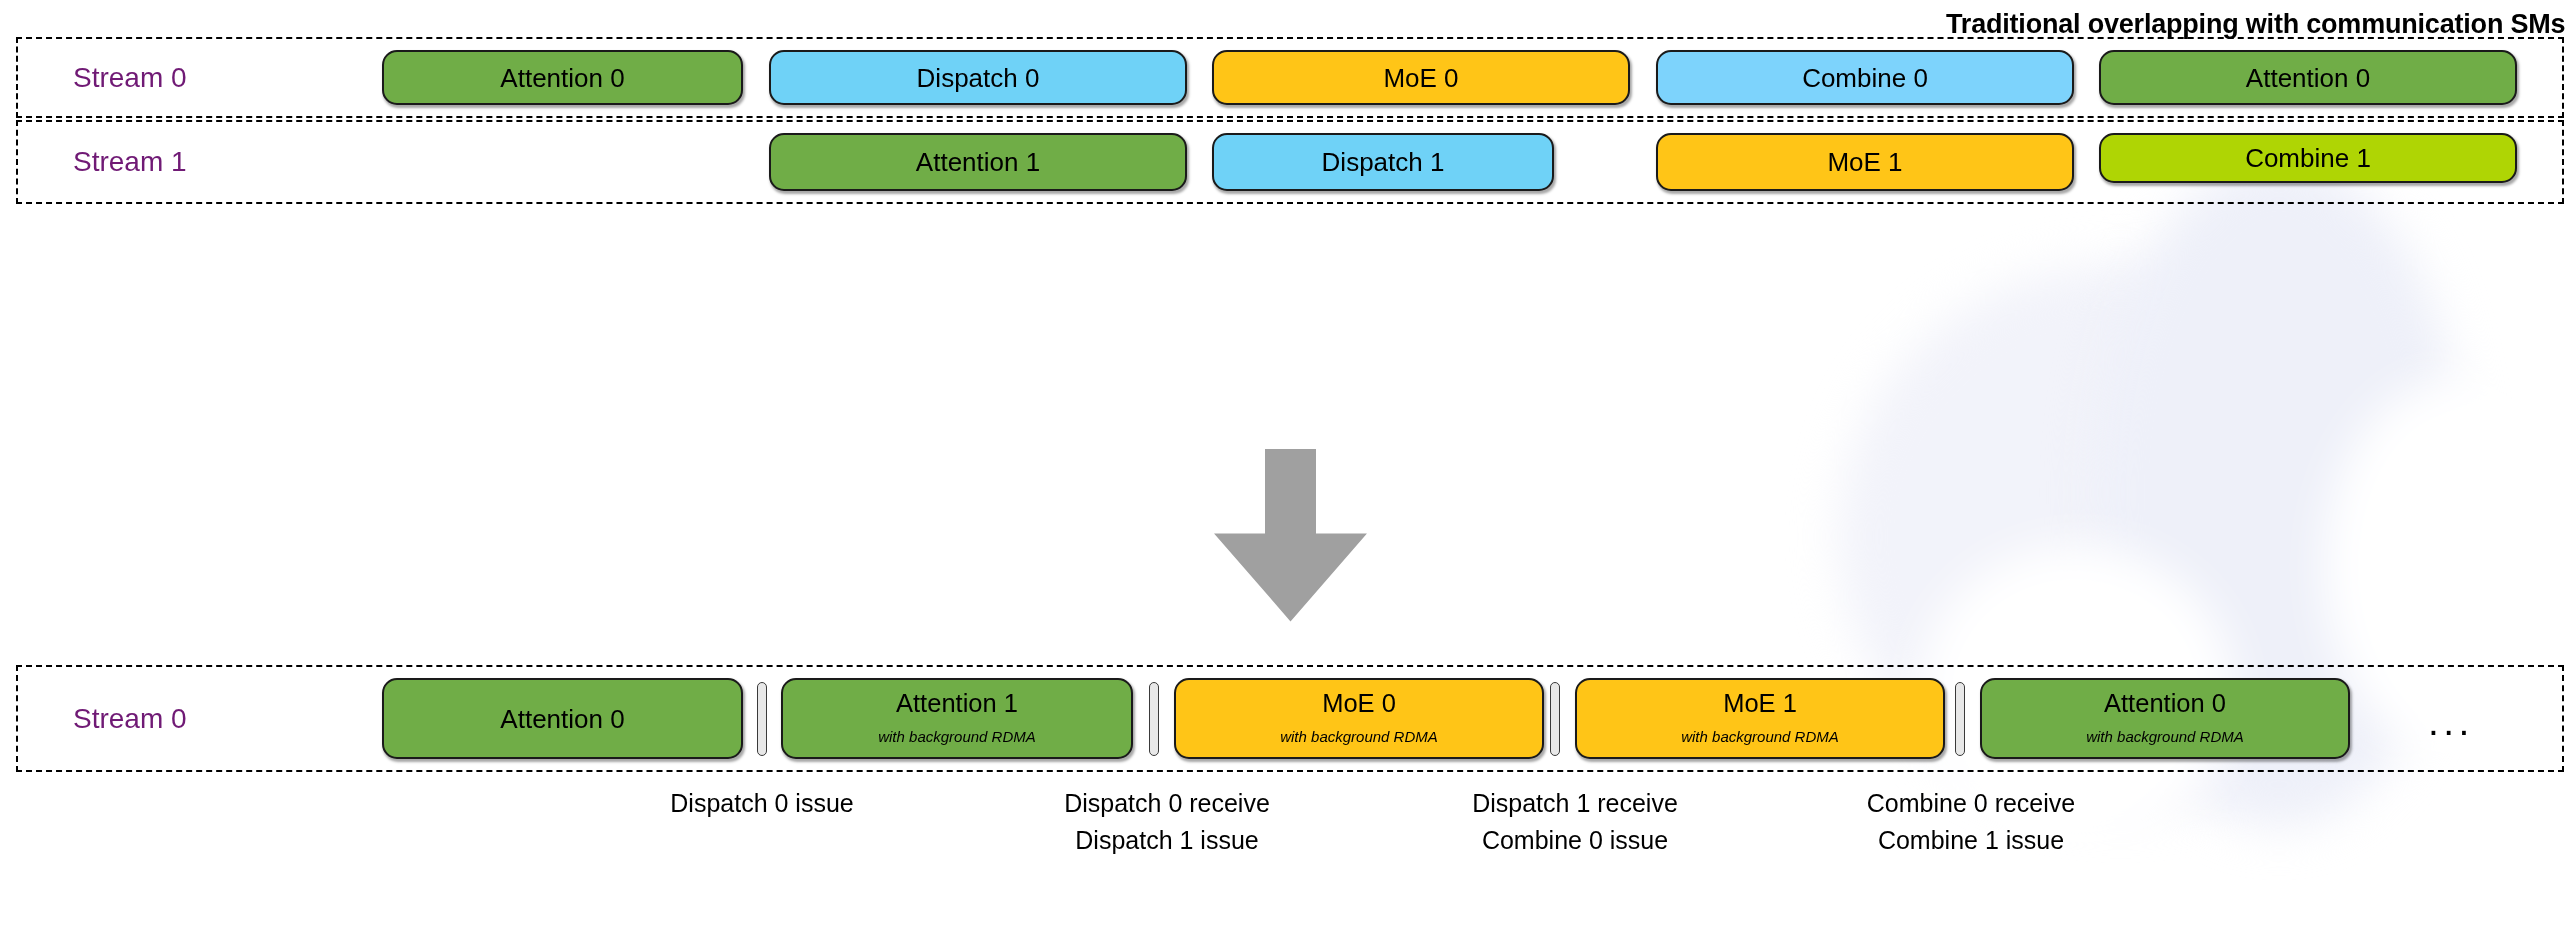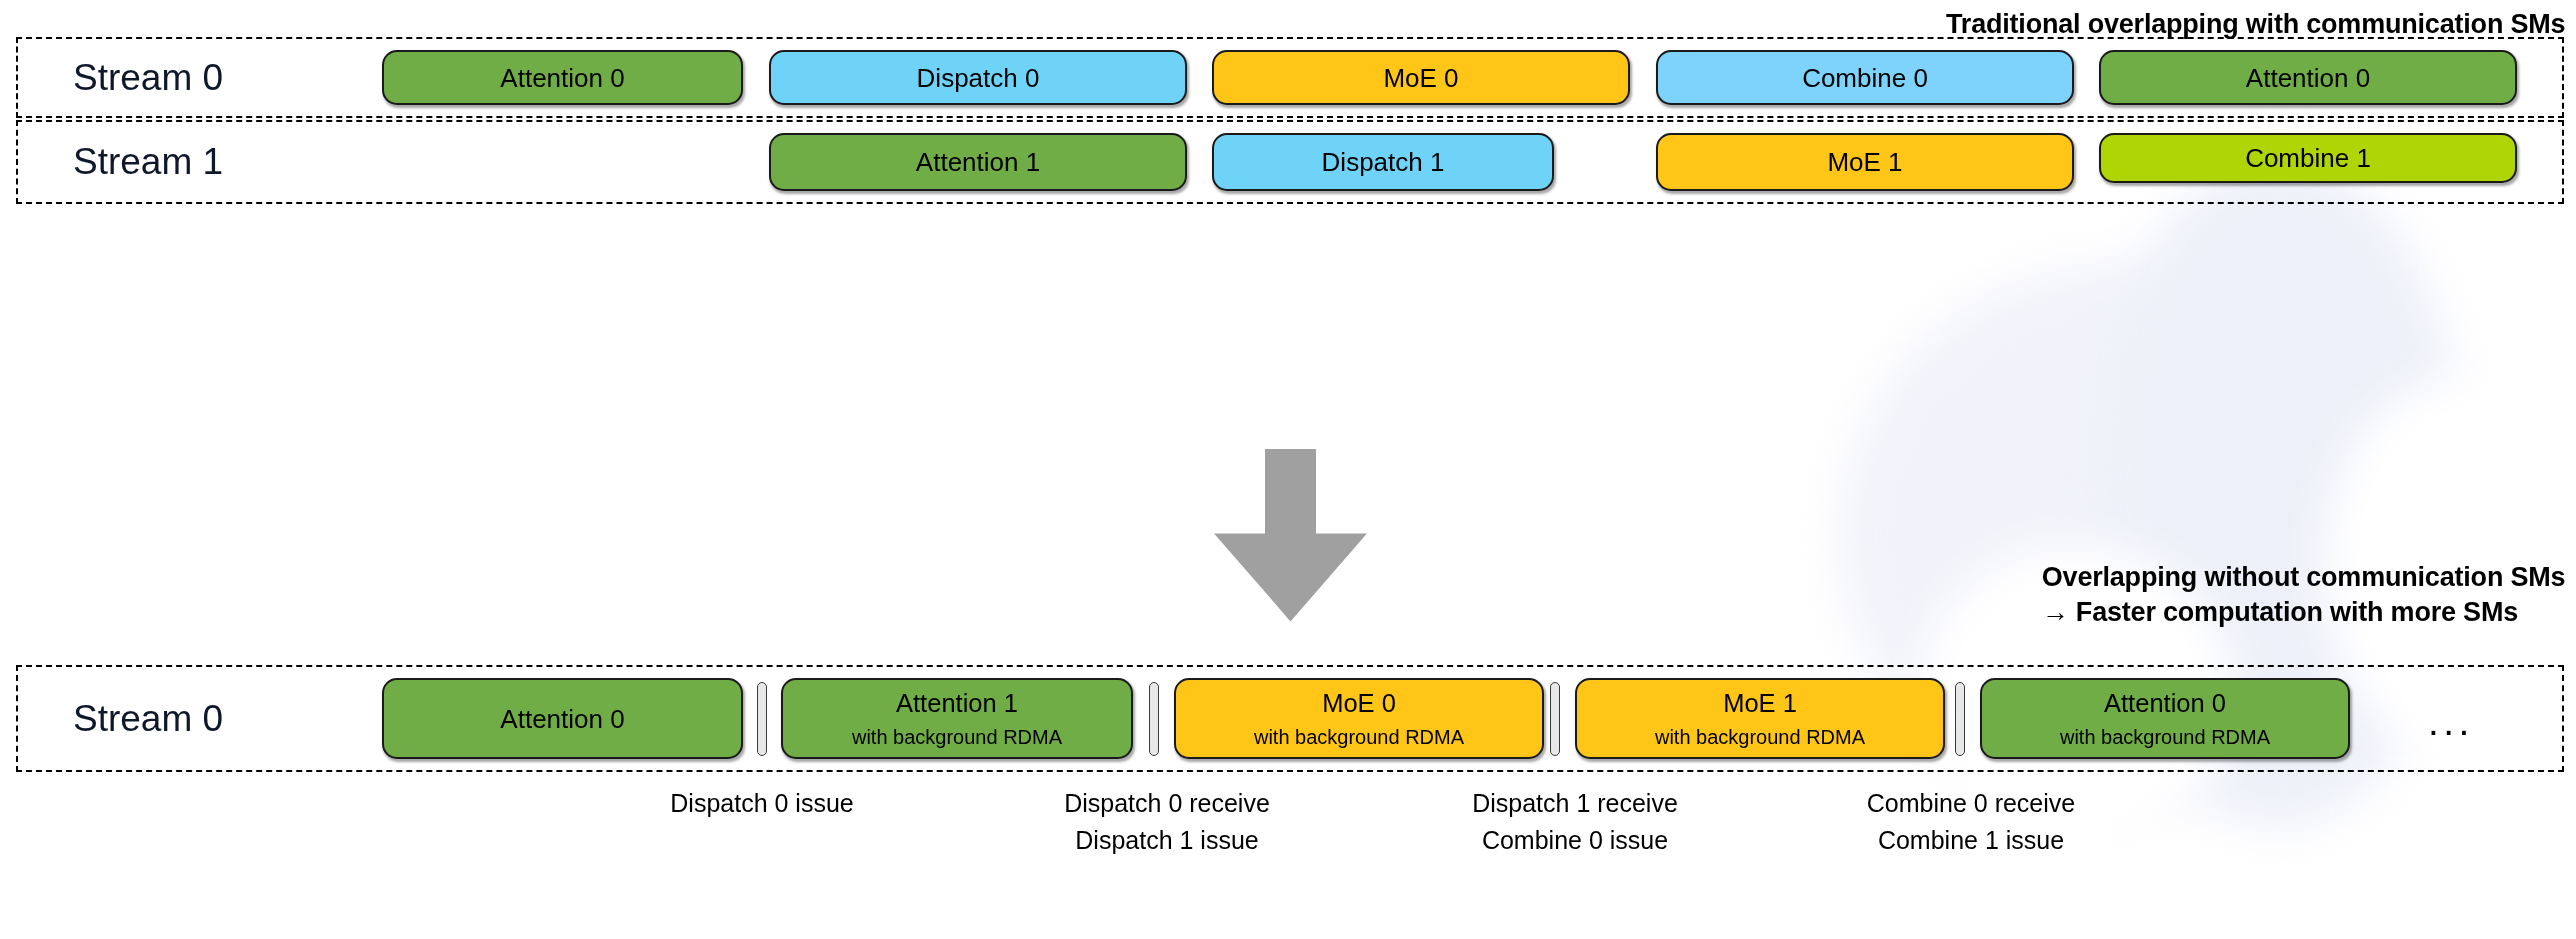--- a/index.html
+++ b/index.html
@@ -56,22 +56,22 @@
   }
   #lane-stream0-top    { top: 37px;  height: 81px; }
   #lane-stream1        { top: 120px; height: 84px; }
   #lane-stream0-bottom { top: 665px; height: 107px; }
 
   .lane-label {
     position: absolute;
     left: 55px;
     top: 50%;
     transform: translateY(-50%);
-    font-size: 37px;
-    color: #0f172a;
+    font-size: 28px;
+    color: #701a75;
     white-space: nowrap;
   }
 
   
   .block {
     position: absolute;
     box-sizing: border-box;
     border: 2.6px solid #1a1a1a;
     border-radius: 15px;
     display: flex;
@@ -82,24 +82,25 @@
     box-shadow: 1.8px 2.6px 2.6px rgba(0,0,0,0.35);
     text-align: center;
     overflow: hidden;
   }
   .block .title {
     font-size: 26px;
     line-height: 30px;
     white-space: nowrap;
   }
   .block .sub {
-    font-size: 20px;
+    font-size: 15px;
     line-height: 24px;
     margin-top: 7px;
     white-space: nowrap;
+    font-style: italic;
   }
   .block.two-line .title { font-size: 25.5px; }
 
   
   .separator {
     position: absolute;
     width: 9.7px;
     border: 1.8px solid #3a3a3a;
     border-radius: 5.3px;
     background: #e8e8e8;
@@ -143,22 +144,20 @@
 
 <div id="canvas">
 
   <div class="watermark wm-1"></div>
   <div class="watermark wm-2"></div>
   <div class="watermark wm-3"></div>
   <div class="watermark wm-4"></div>
 
   <div class="caption" id="caption-top">Traditional overlapping with communication SMs</div>
 
-  <div class="caption" id="caption-bottom">Overlapping without communication SMs
-→ Faster computation with more SMs</div>
 
   <div class="lane" id="lane-stream0-top">
       <div class="lane-label">Stream 0</div>
     </div>
   <div class="lane" id="lane-stream1">
       <div class="lane-label">Stream 1</div>
     </div>
   <div class="lane" id="lane-stream0-bottom">
       <div class="lane-label">Stream 0</div>
     </div>

